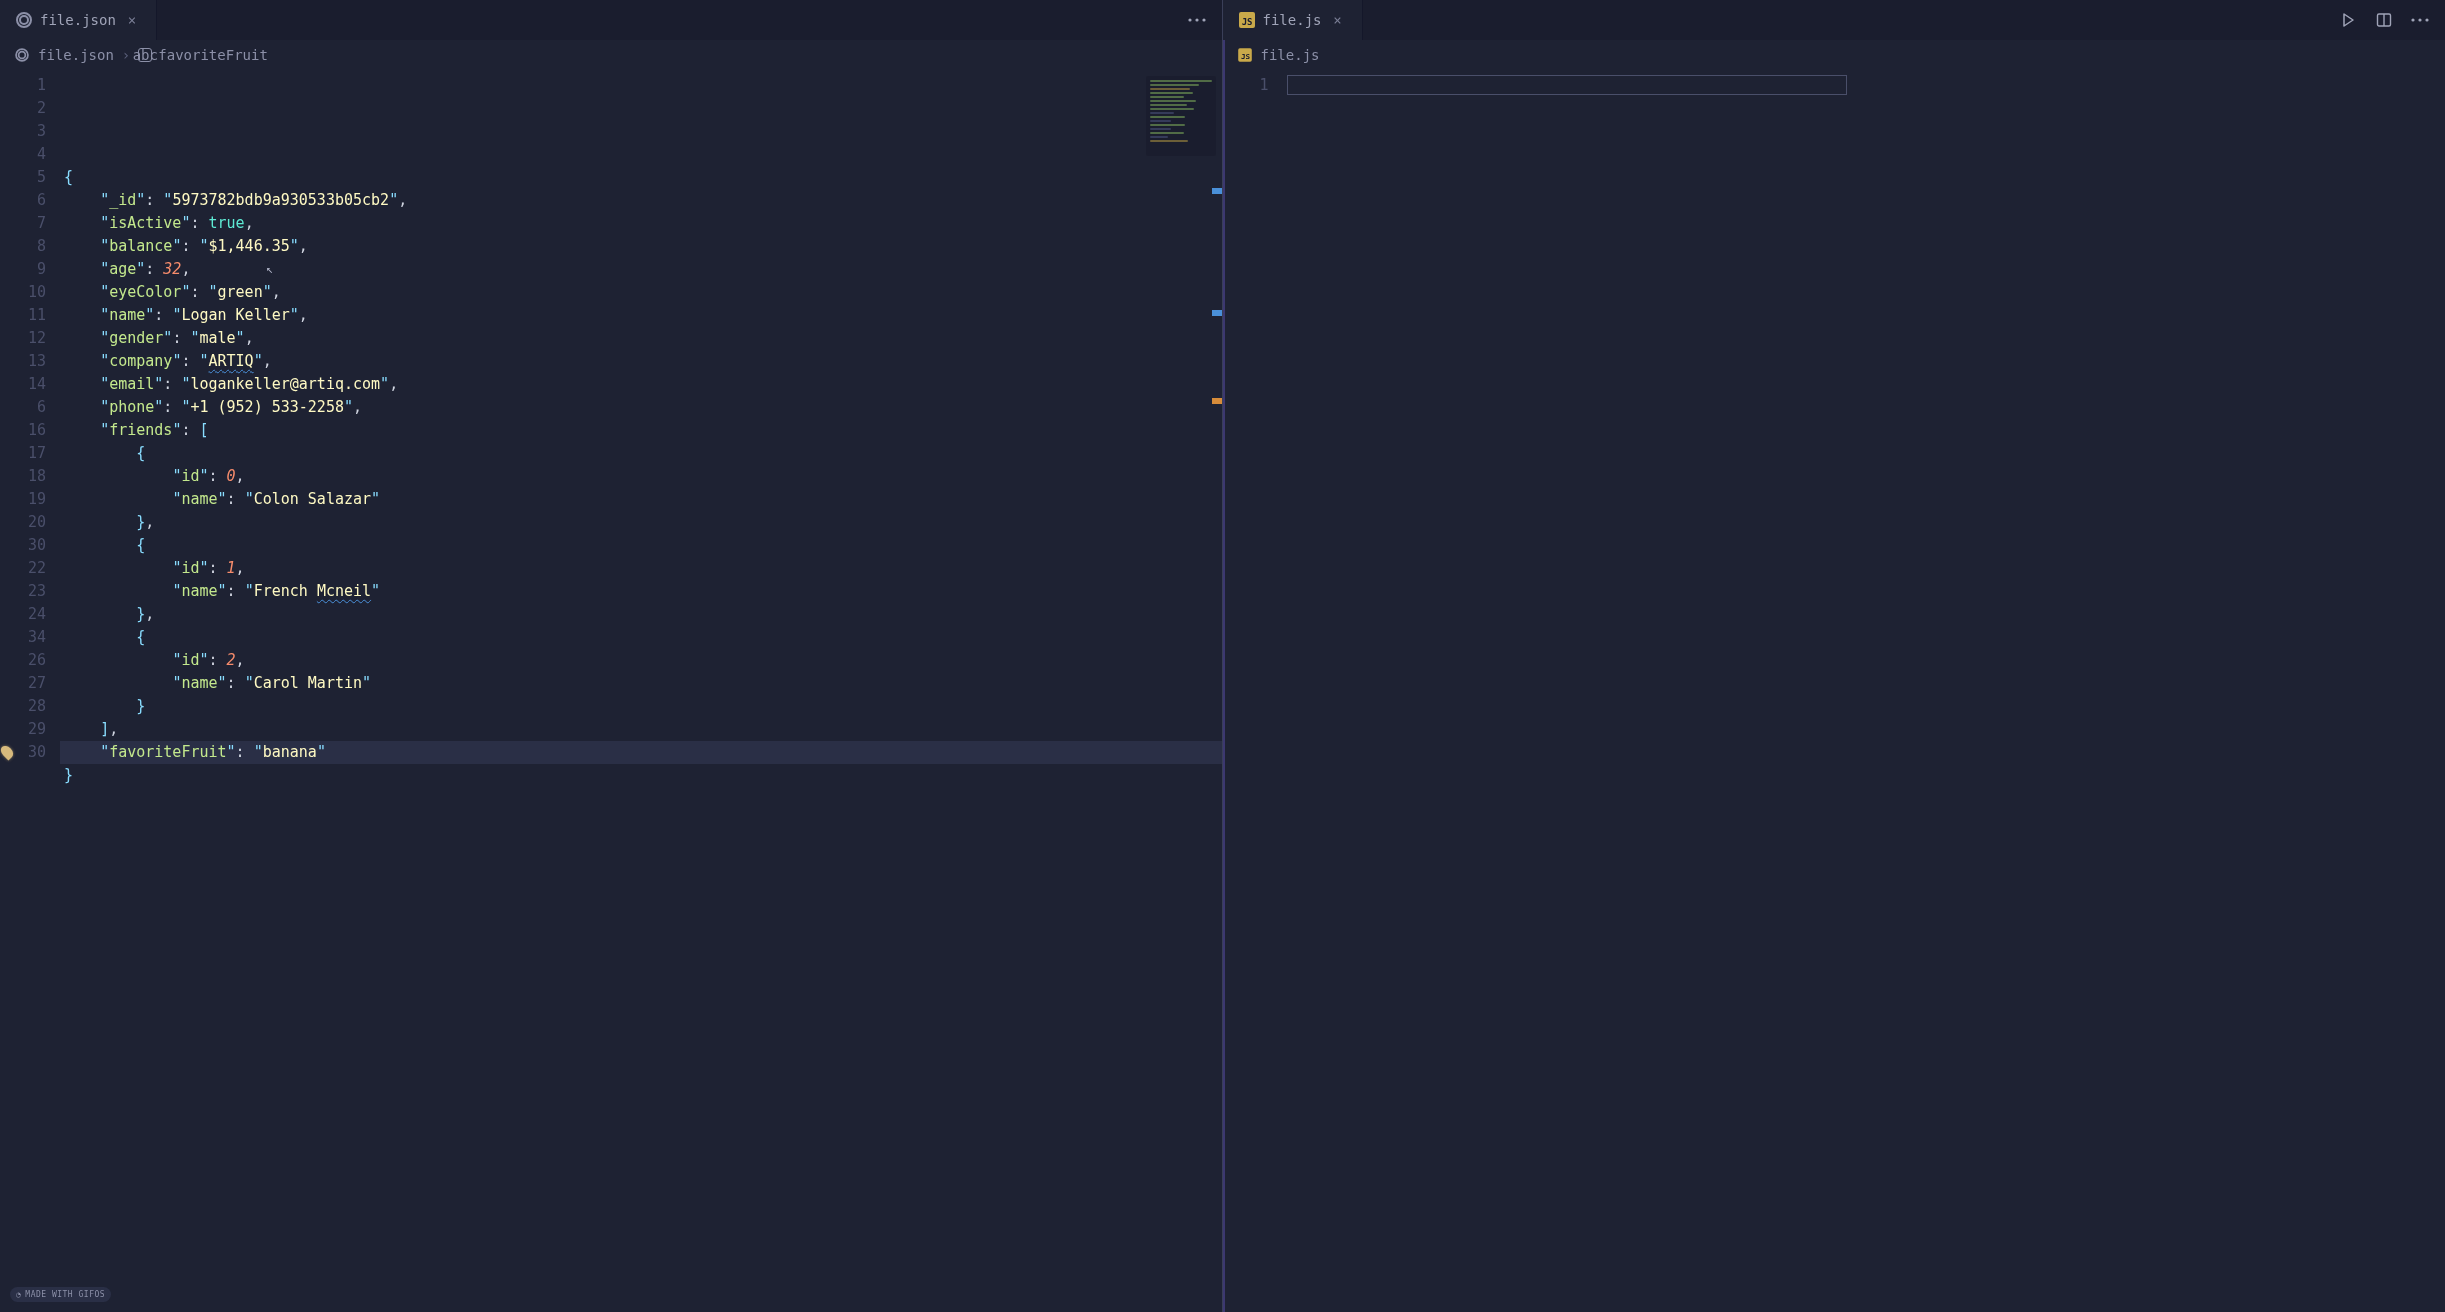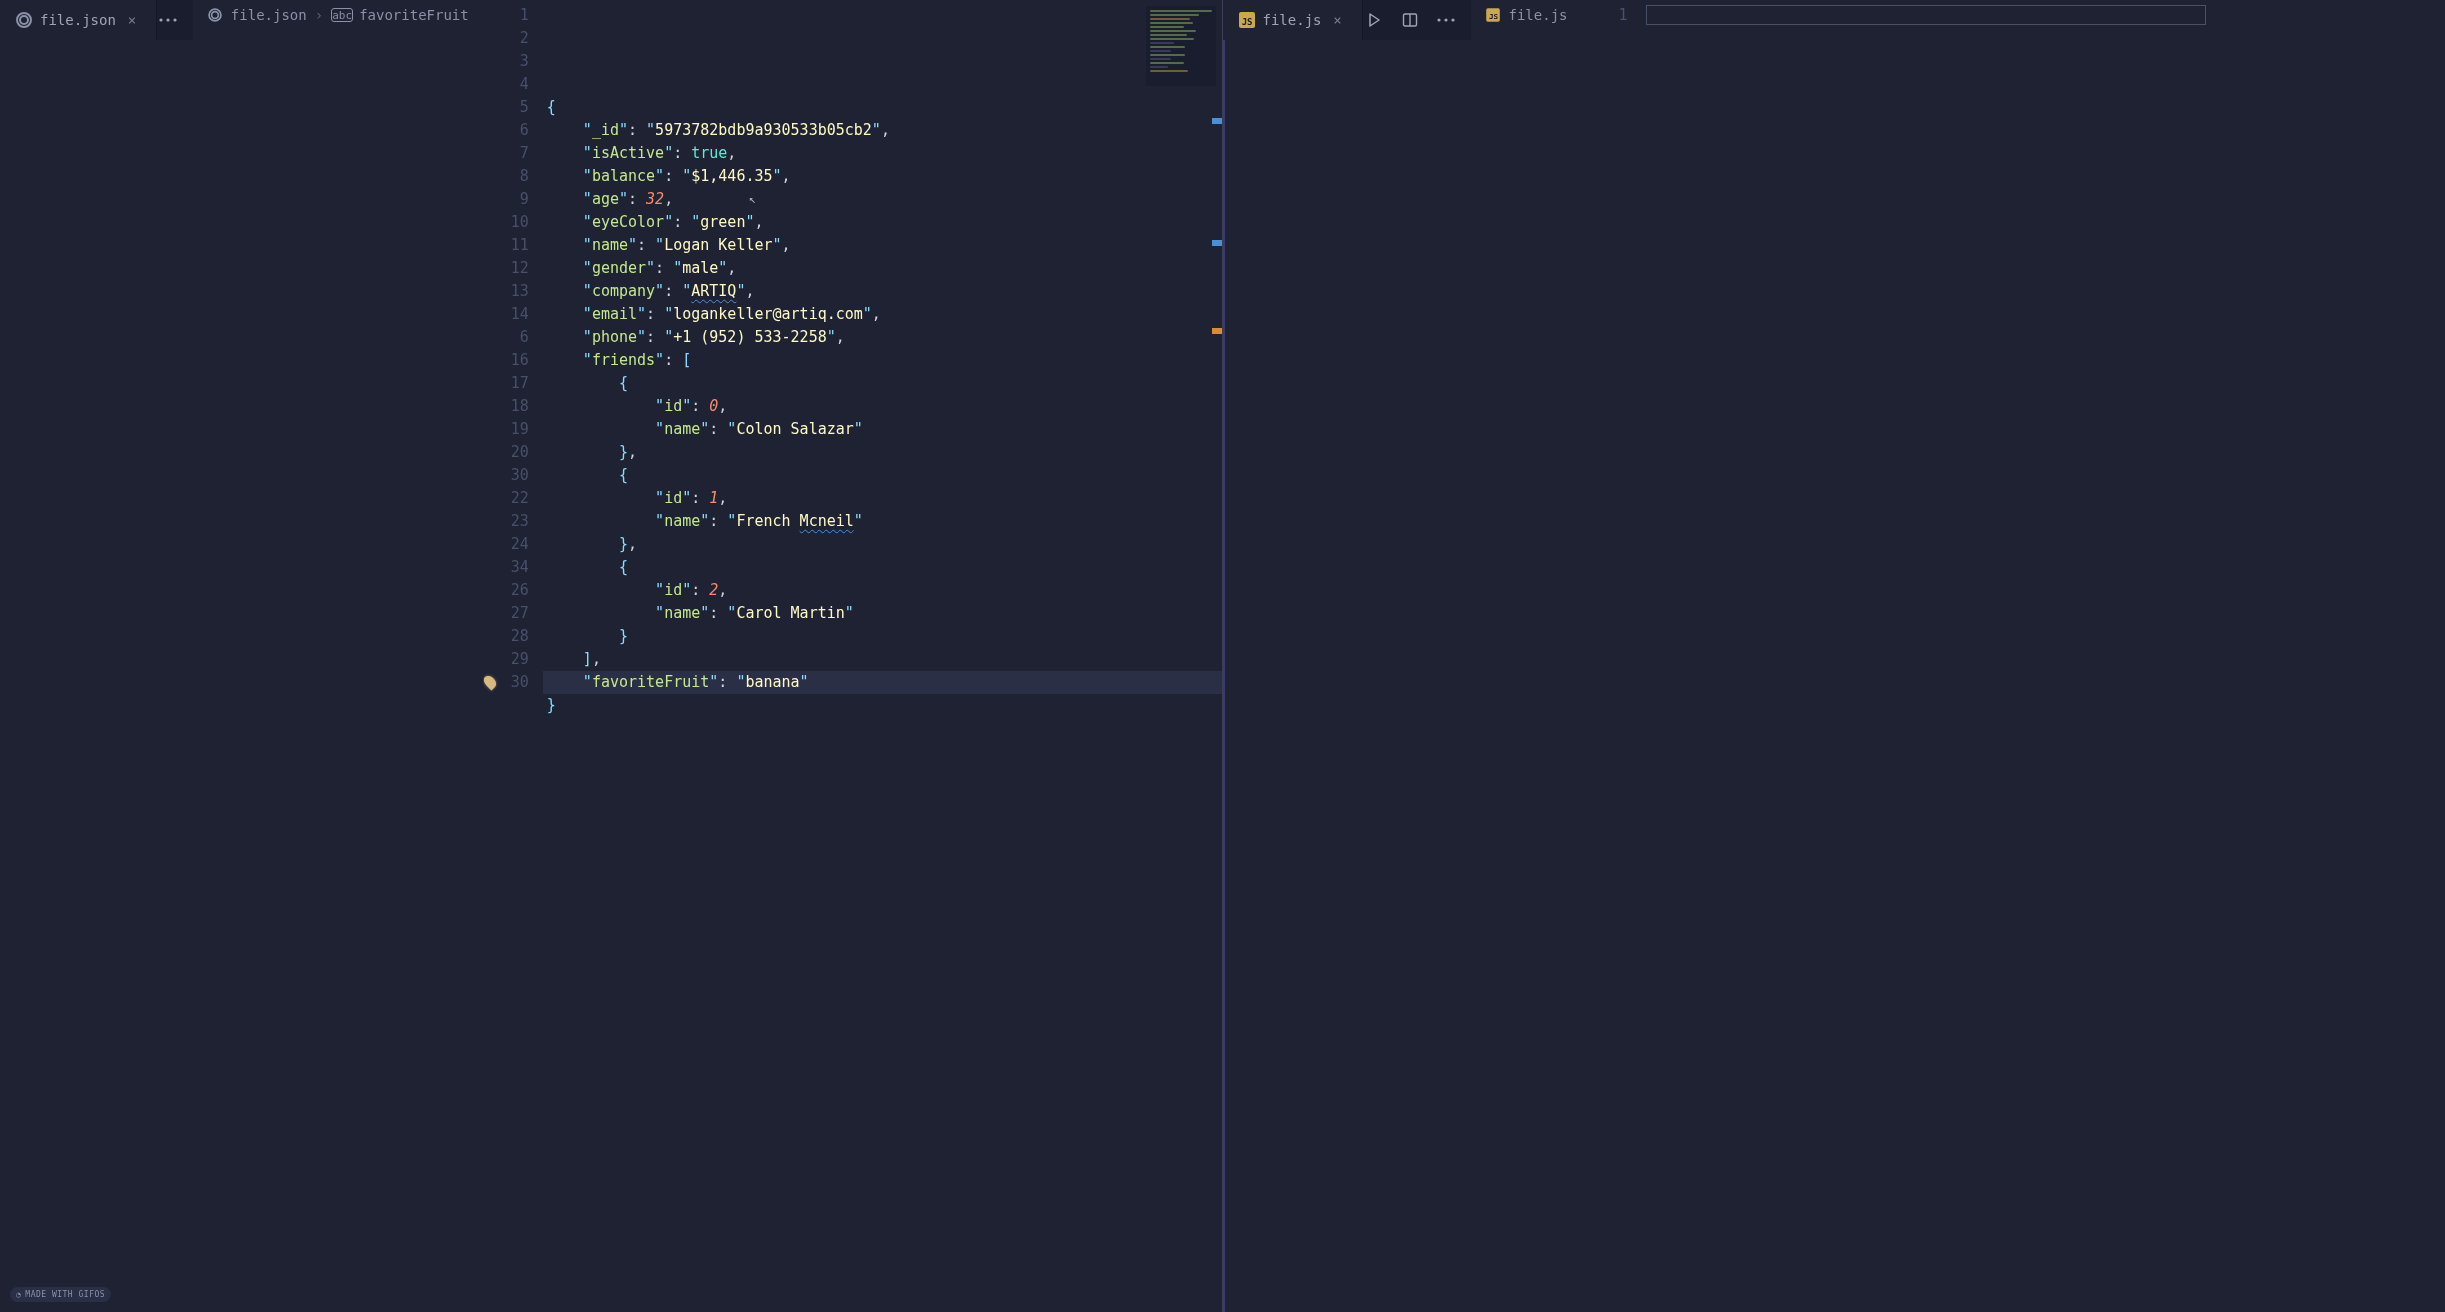--- a/index.html
+++ b/index.html
@@ -1,31 +1,31 @@
 <!DOCTYPE html>
 <html><head>
 <meta charset="utf-8">
 <style>
 * { margin:0; padding:0; box-sizing:border-box; }
 html,body { width:100%; height:100%; background:#1e2233; font-family:ui-monospace,SFMono-Regular,Menlo,Monaco,Consolas,monospace; font-size:16px; color:#c0c5ce; overflow:hidden; }
 .app { display:flex; width:100%; height:100%; }
-.pane { display:flex; position:relative; }
+.pane { display:flex; flex-direction:column; position:relative; }
 .pane.left { width:50%; border-right:1px solid #3a3f58; }
 .pane.right { width:50%; }
 
 .tabs { height:40px; background:#1a1d2e; display:flex; align-items:stretch; position:relative; }
 .tab { display:flex; align-items:center; gap:8px; padding:0 16px; background:#1e2233; color:#a0a4b8; font-size:14px; border-right:1px solid #14172a; }
 .tab .close { width:16px; height:16px; display:flex; align-items:center; justify-content:center; color:#7a7e95; font-size:14px; cursor:pointer; }
 .tabs .actions { margin-left:auto; display:flex; align-items:center; gap:14px; padding-right:14px; }
 .icon-btn { width:22px; height:22px; display:flex; align-items:center; justify-content:center; color:#a0a4b8; cursor:pointer; }
 
 .breadcrumb { height:30px; display:flex; align-items:center; gap:8px; padding:0 14px; background:#1e2233; color:#8c90a8; font-size:14px; }
 .breadcrumb .sep { color:#5a5f7a; }
 .breadcrumb .crumb { display:flex; align-items:center; gap:6px; }
-.crumb-icon-abc { display:inline-flex; align-items:center; justify-content:center; width:22px; height:14px; border:1px solid #8c90a8; border-radius:3px; font-size:11px; color:#8c90a8; }
+.crumb-icon-abc { display:inline-flex; align-items:center; justify-content:center; width:14px; height:14px; border:1px solid #8c90a8; border-radius:3px; font-size:14px; color:#8c90a8; }
 
 .editor { flex:1; display:flex; position:relative; overflow:hidden; }
 .gutter { width:60px; text-align:right; padding:4px 14px 4px 0; color:#4a4f6a; font-size:15px; line-height:23px; user-select:none; }
 .gutter .ln { height:23px; }
 .code { flex:1; padding:4px 0; font-size:15px; line-height:23px; white-space:pre; position:relative; }
 .code .line { height:23px; padding-left:4px; position:relative; }
 .line.hl { background:#2a2f46; }
 .line.hl::before { content:""; position:absolute; left:-58px; top:4px; width:10px; height:14px; background:#d7ba7d; border-radius:50% 50% 50% 0; transform:rotate(-45deg); box-shadow:0 0 3px rgba(215,186,125,.6); }
 .cursor-ptr { position:absolute; left:206px; top:188px; font-size:12px; color:#b0b4c8; pointer-events:none; }
 

